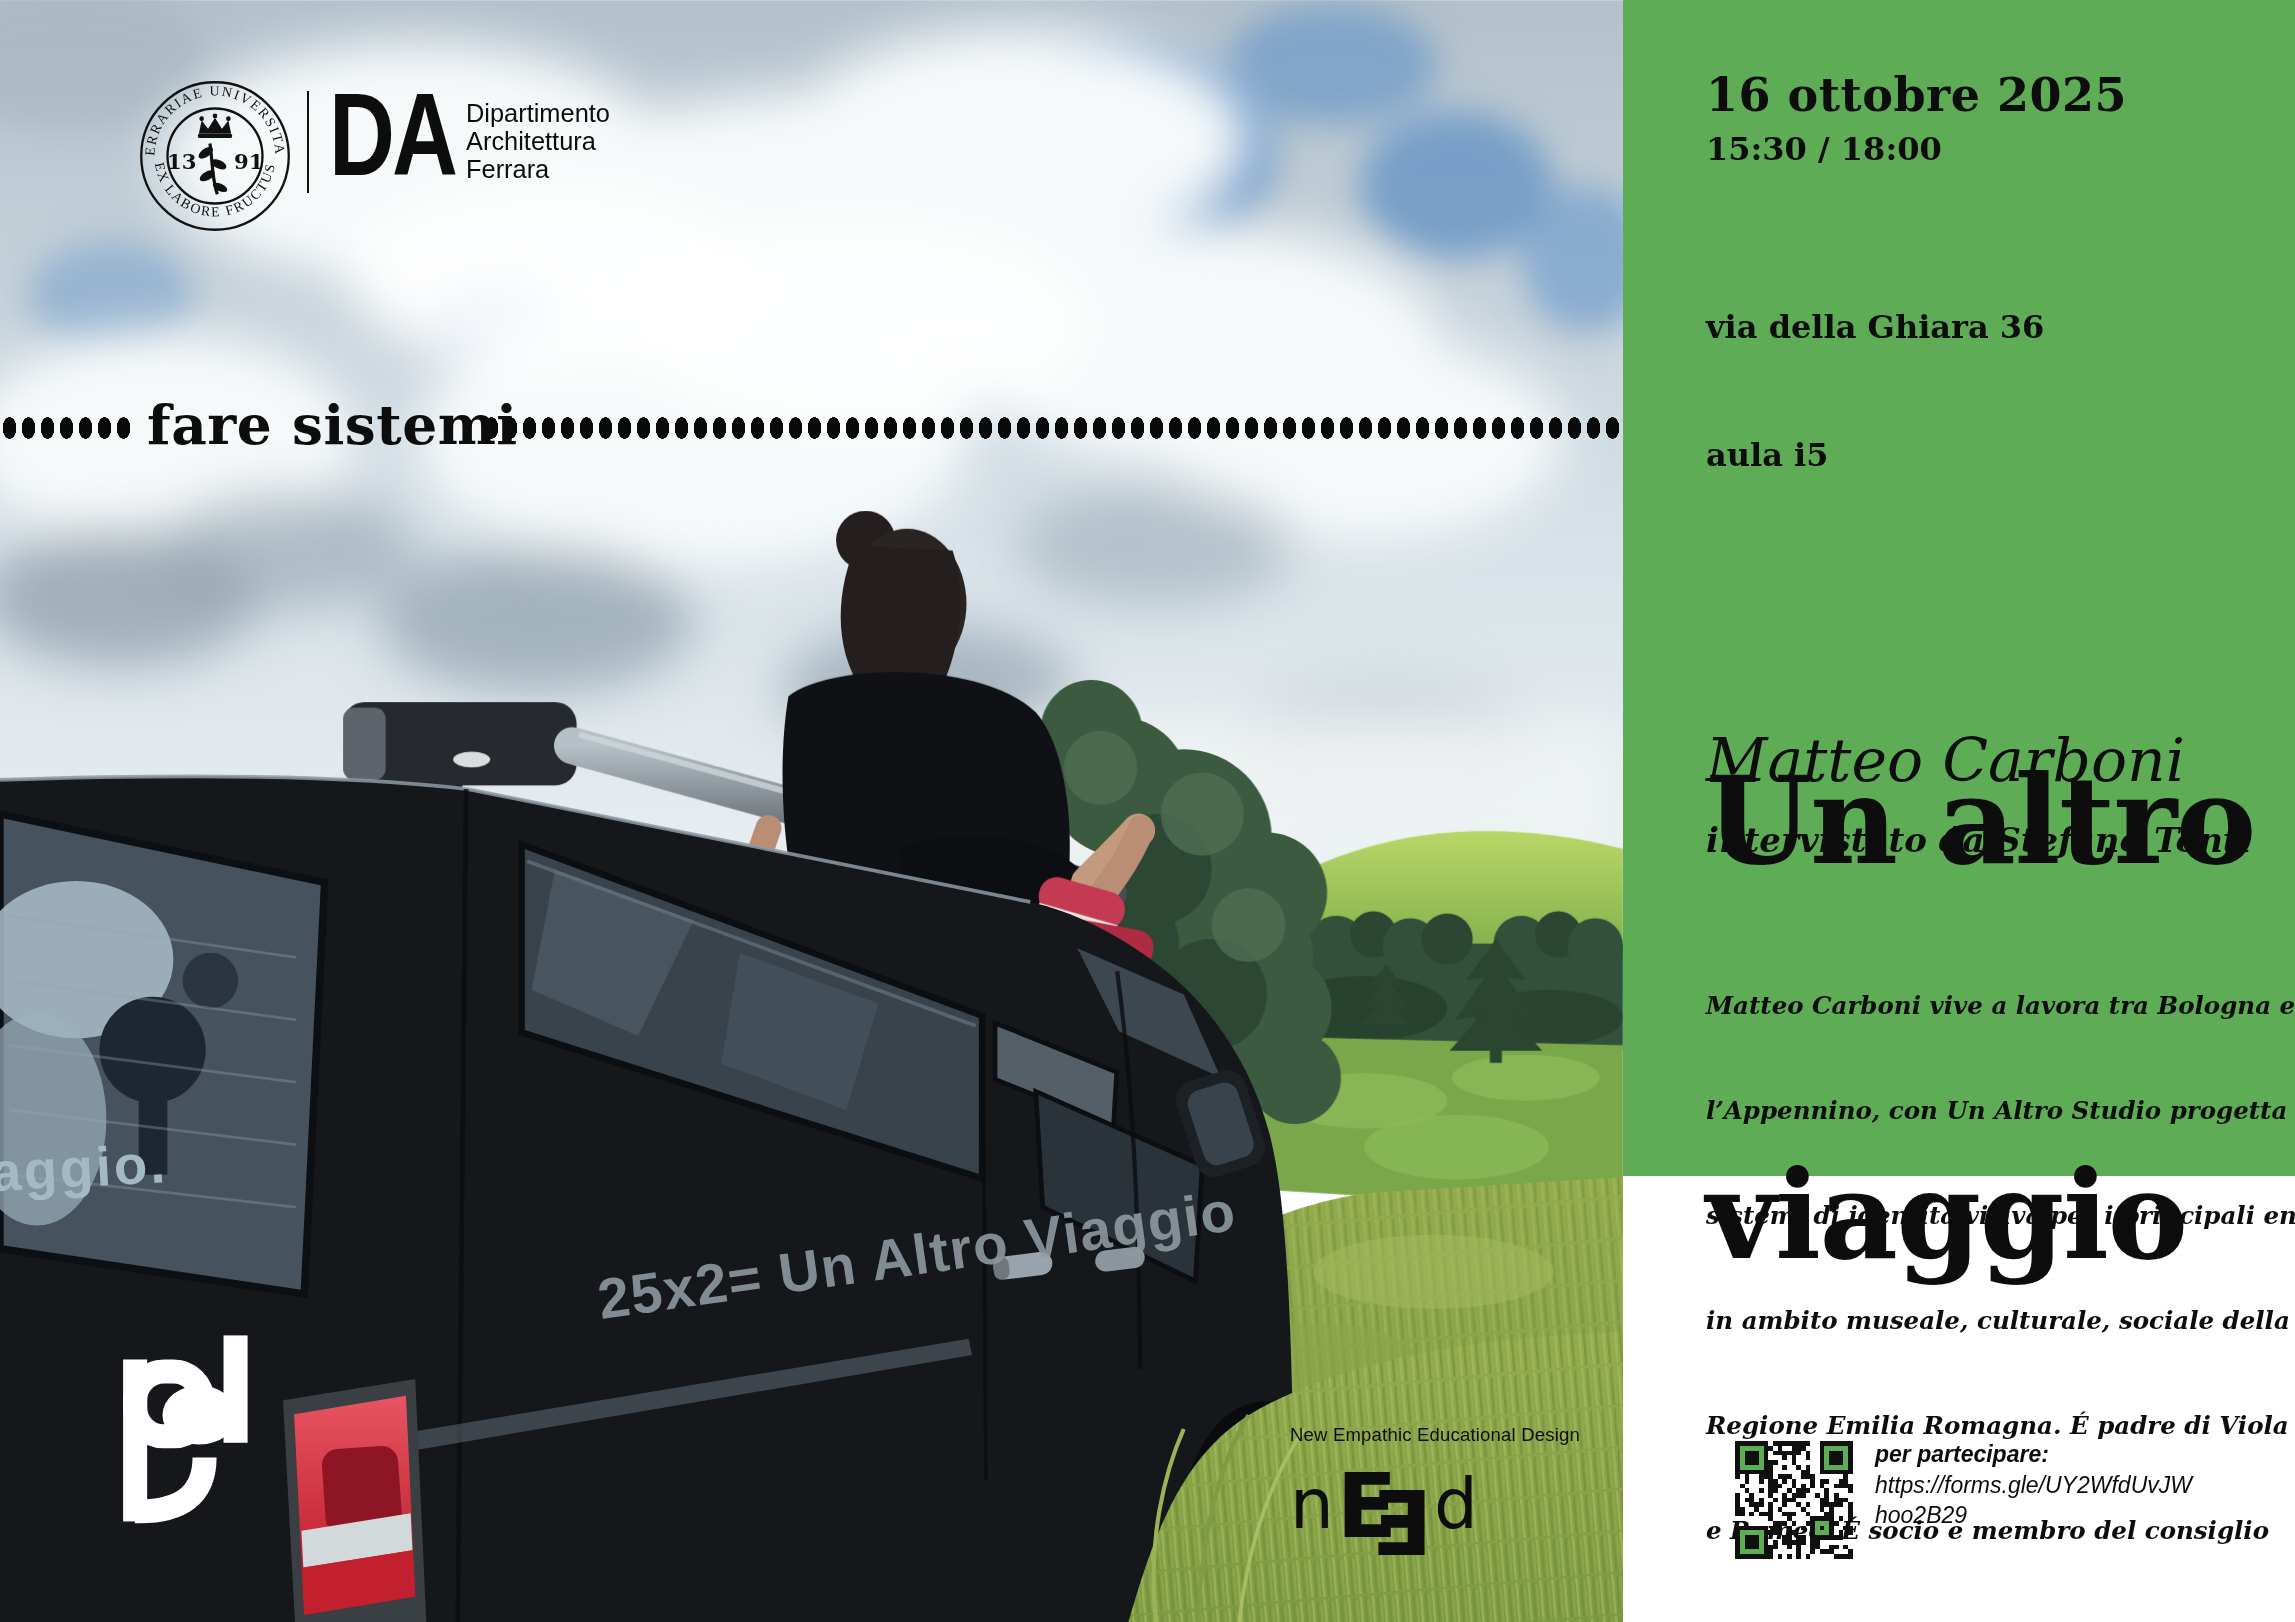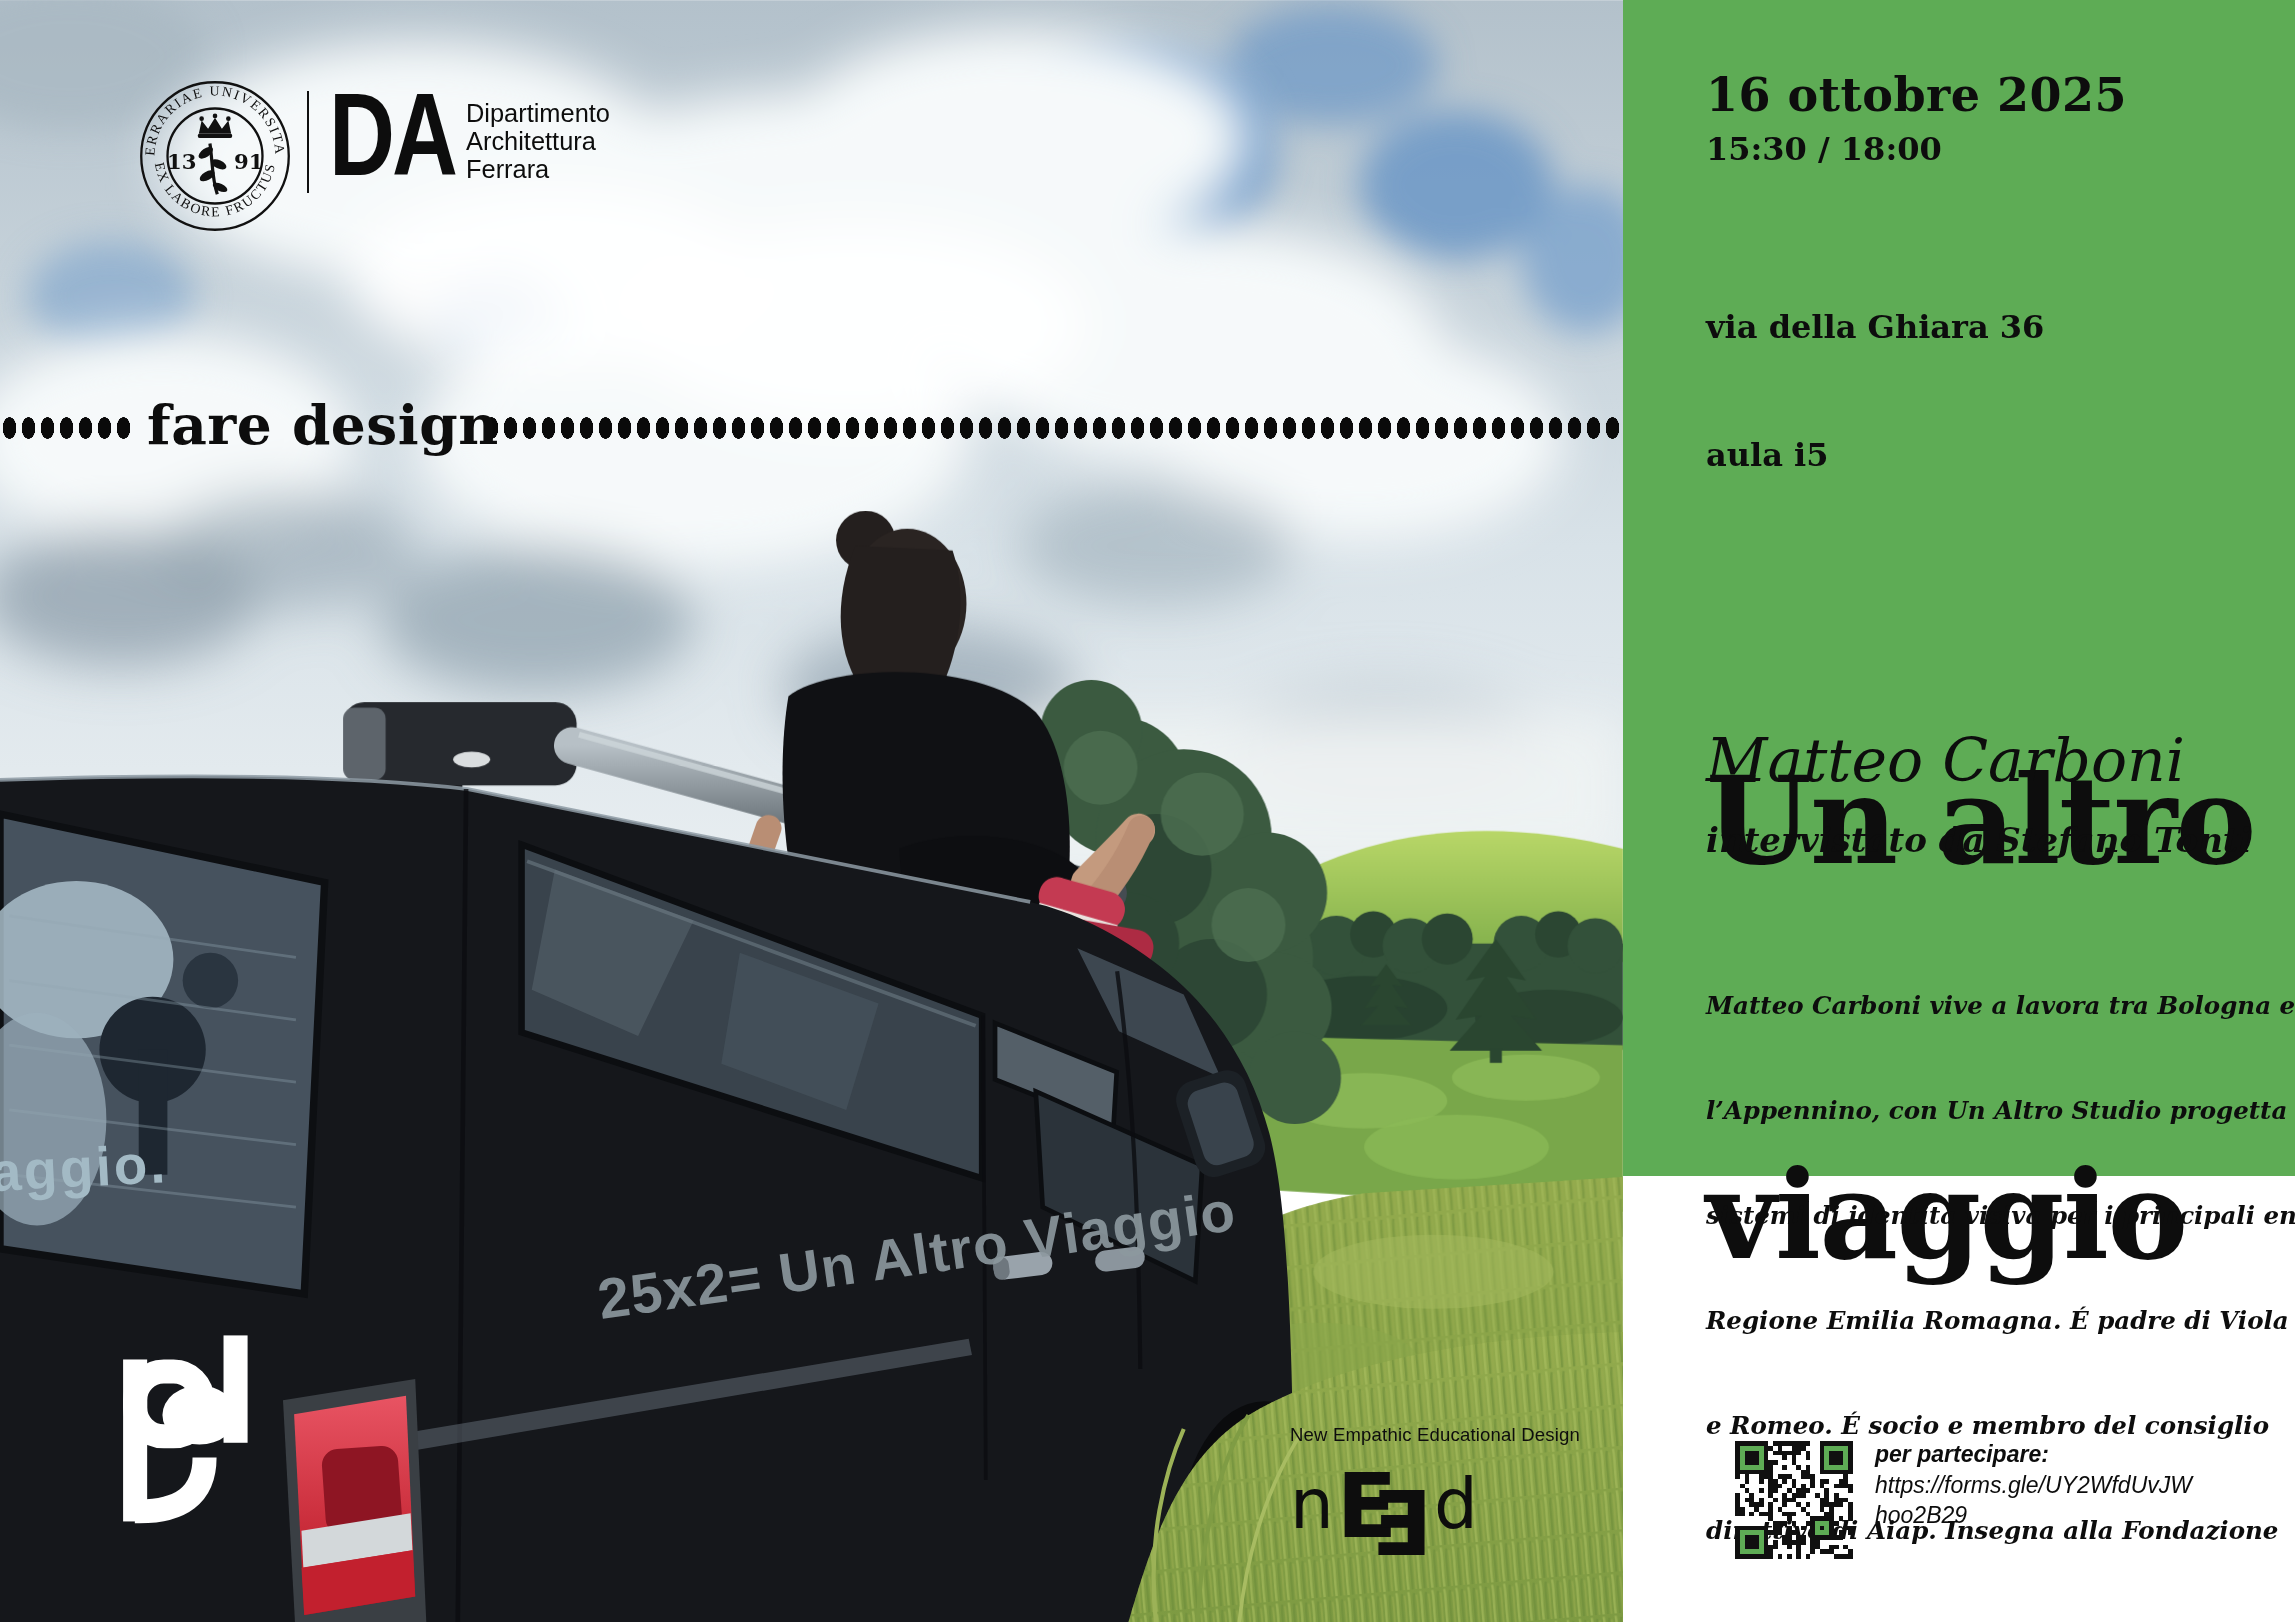--- a/index.html
+++ b/index.html
@@ -349,40 +349,41 @@
   <div class="da">DA</div>
   <div class="dept">
     <div>Dipartimento</div>
     <div>Architettura</div>
     <div>Ferrara</div>
   </div>
 
   <div class="dots" id="dots-a"></div>
   <div class="dots" id="dots-b"></div>
   <div class="dots" id="dots-c"></div>
-  <div class="fare">fare design</div>
+  <div class="fare">fare sistemi</div>
   <div class="yr">2025</div>
 
   <div id="panel" style="background: rgb(94, 172, 85);">
     <div class="abs date">16 ottobre 2025</div>
     <div class="abs time">15:30 / 18:00</div>
     <div class="abs addr">
       <div>via della Ghiara 36</div>
       <div>aula i5</div>
     </div>
     <div class="abs title">
       <div>Un altro</div>
       <div>viaggio</div>
     </div>
     <div class="abs speaker">Matteo Carboni</div>
     <div class="abs interview">intervistato da Stefano Tonti</div>
     <div class="abs bio">
       <div>Matteo Carboni vive a lavora tra Bologna e</div>
       <div>l’Appennino, con Un Altro Studio progetta</div>
       <div>sistemi di identità visiva per i principali enti</div>
+      <div>in ambito museale, culturale, sociale della</div>
       <div>Regione Emilia Romagna. É padre di Viola</div>
       <div>e Romeo. É socio e membro del consiglio</div>
       <div>direttivo di Aiap. Insegna alla Fondazione</div>
       
       
       
       
       
     </div>
     <div class="qr-row">

